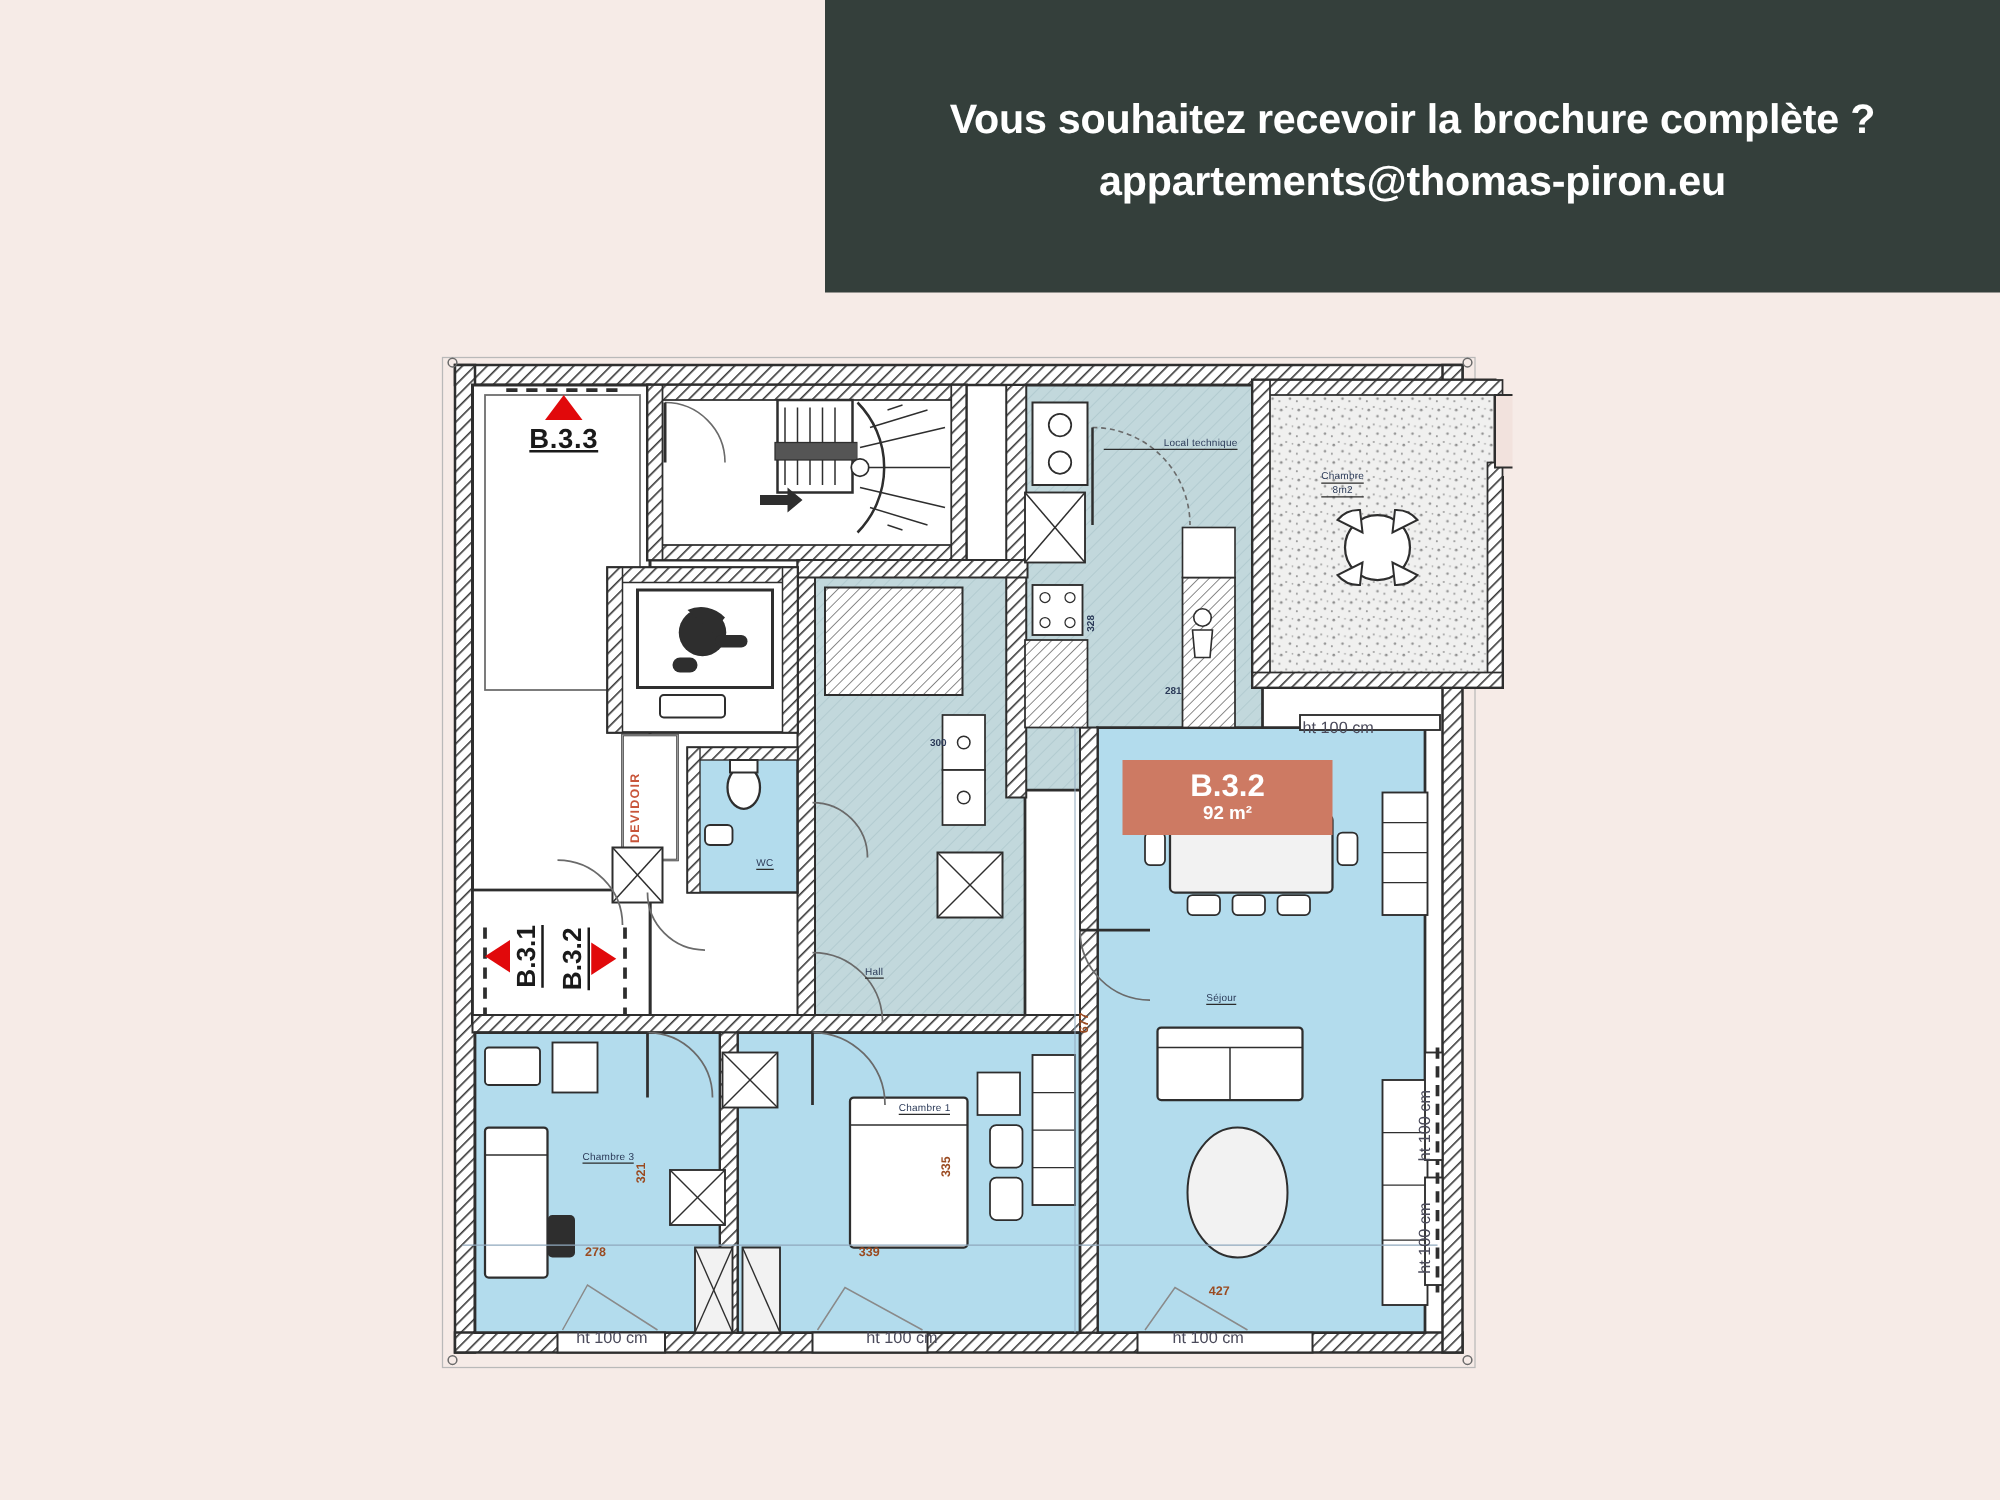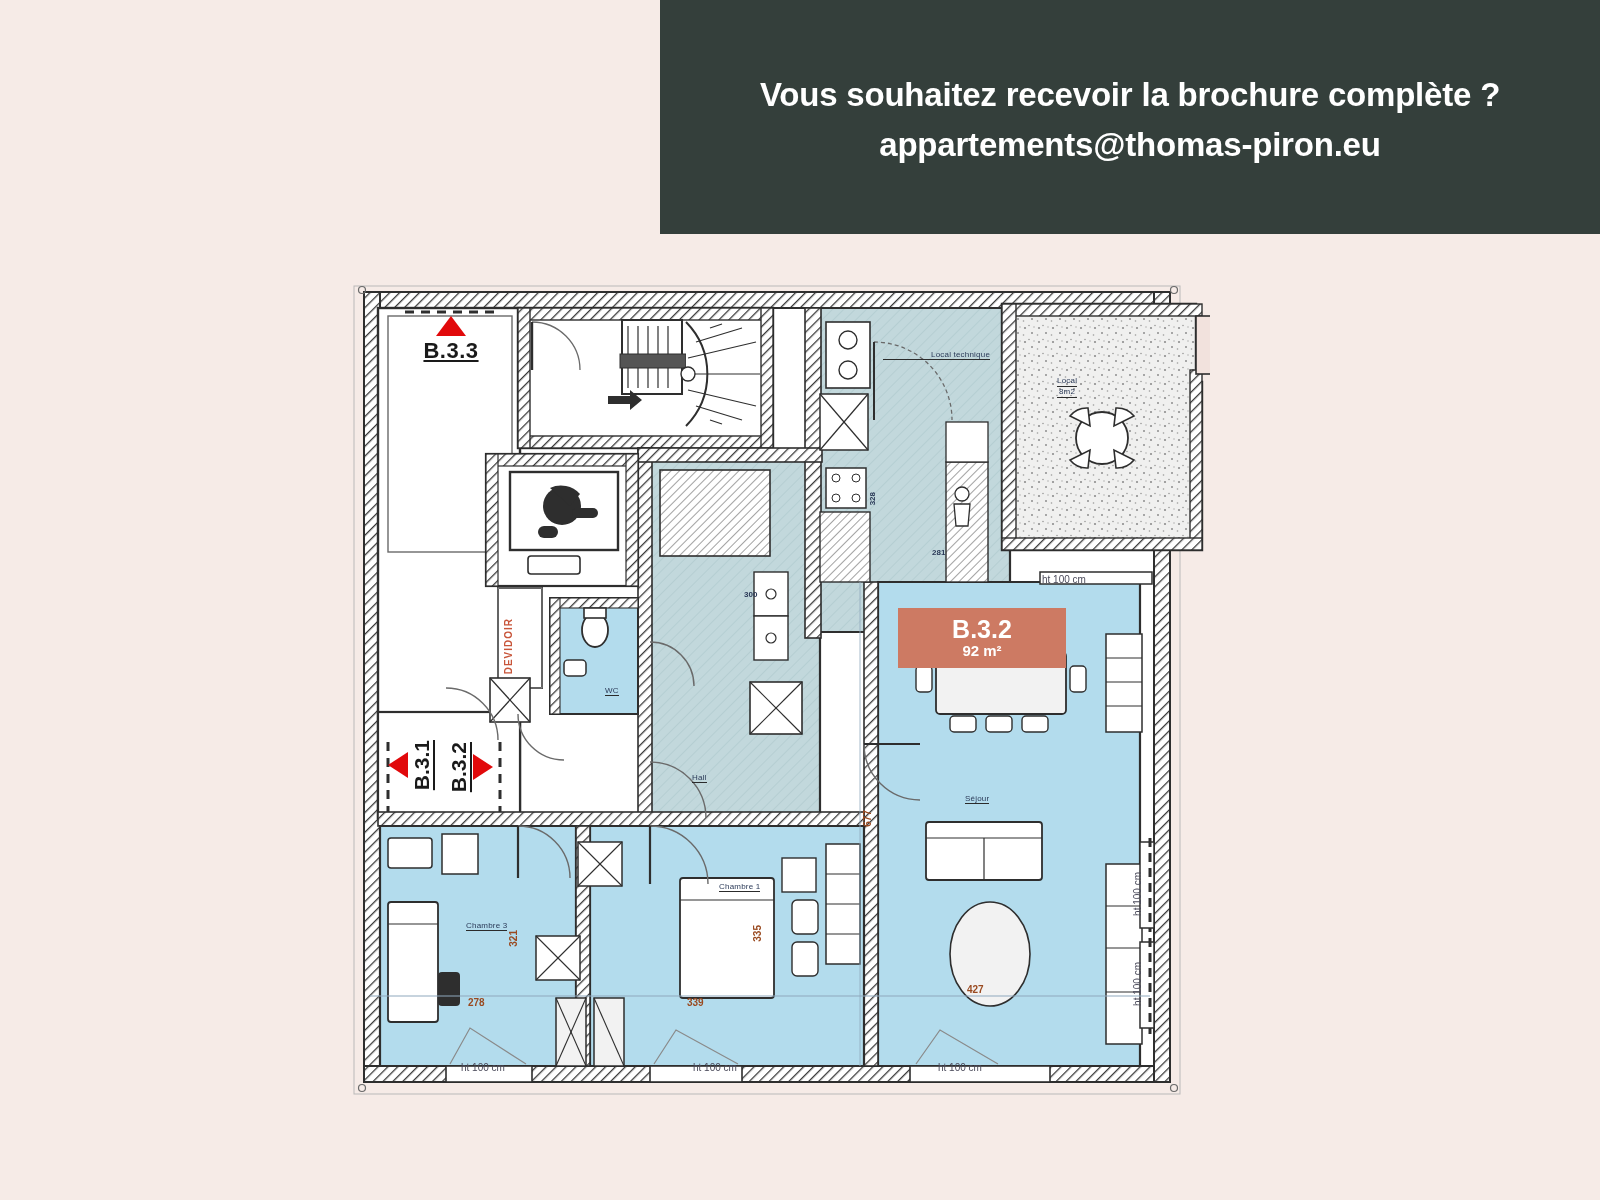--- a/index.html
+++ b/index.html
@@ -133,21 +133,21 @@
   .dim {
     font-size: 10px; font-weight: bold;
     color: #9a4a20;
     white-space: nowrap;
   }
   .dim.v { writing-mode: vertical-rl; transform: rotate(180deg); }
   .dim.small { font-size: 8px; color: #2b3a58; padding-left: 48px; }
 
   
   .sill {
-    font-size: 10px; color: #4a4a5a; white-space: nowrap;
+    font-size: 13px; color: #4a4a5a; white-space: nowrap;
   }
   .sill.v { writing-mode: vertical-rl; transform: rotate(180deg); }
 
   
   #devidoir {
     left: 503px; top: 618px;
     writing-mode: vertical-rl; transform: rotate(180deg);
     font-size: 10px; font-weight: bold; color: #c8553a;
     letter-spacing: 1px;
   }
@@ -476,21 +476,21 @@
   </div>
 
   <div class="ov" id="badge-b32">
     <div class="code">B.3.2</div>
     <div class="area">92 m²</div>
   </div>
 
   <div class="ov room-lbl" style="left:883px; top:350px;padding-left:48px;">Local technique</div>
 
   <div class="ov room-lbl two" style="left:1057px; top:376px;">
-    <span>Local</span>
+    <span>Chambre</span>
     <span>8m2</span>
   </div>
 
   <div class="ov room-lbl" style="left:668px; top:773px;margin-left:24px;">Hall</div>
 
   <div class="ov room-lbl" style="left:965px; top:794px;">Séjour</div>
 
   <div class="ov room-lbl" style="left:719px; top:882px;">Chambre 1</div>
 
   <div class="ov room-lbl" style="left:466px; top:921px;">Chambre 3</div>
@@ -498,21 +498,21 @@
   <div class="ov room-lbl" style="left:605px; top:686px;">WC</div>
 
   <div class="ov" id="devidoir">DEVIDOIR</div>
 
   <div class="ov dim" style="left:468px; top:997px;">278</div>
   <div class="ov dim v" style="left:508px; top:930px;">321</div>
 
   <div class="ov dim" style="left:687px; top:997px;">339</div>
   <div class="ov dim v" style="left:752px; top:925px;">335</div>
 
-  <div class="ov dim" style="left:967px; top:984px;">427</div>
+  <div class="ov dim" style="left:967px; top:1028px;">427</div>
   <div class="ov dim v" style="left:862px; top:810px;">677</div>
 
   <div class="ov dim small" style="left:696px; top:590px;">300</div>
   <div class="ov dim small" style="left:884px; top:548px;">281</div>
   <div class="ov dim small v" style="left:868px; top:492px;">328</div>
 
   <div class="ov sill" style="left:461px; top:1062px;">ht 100 cm</div>
   <div class="ov sill" style="left:693px; top:1062px;">ht 100 cm</div>
   <div class="ov sill" style="left:938px; top:1062px;">ht 100 cm</div>
   <div class="ov sill" style="left:1042px; top:574px;">ht 100 cm</div>

